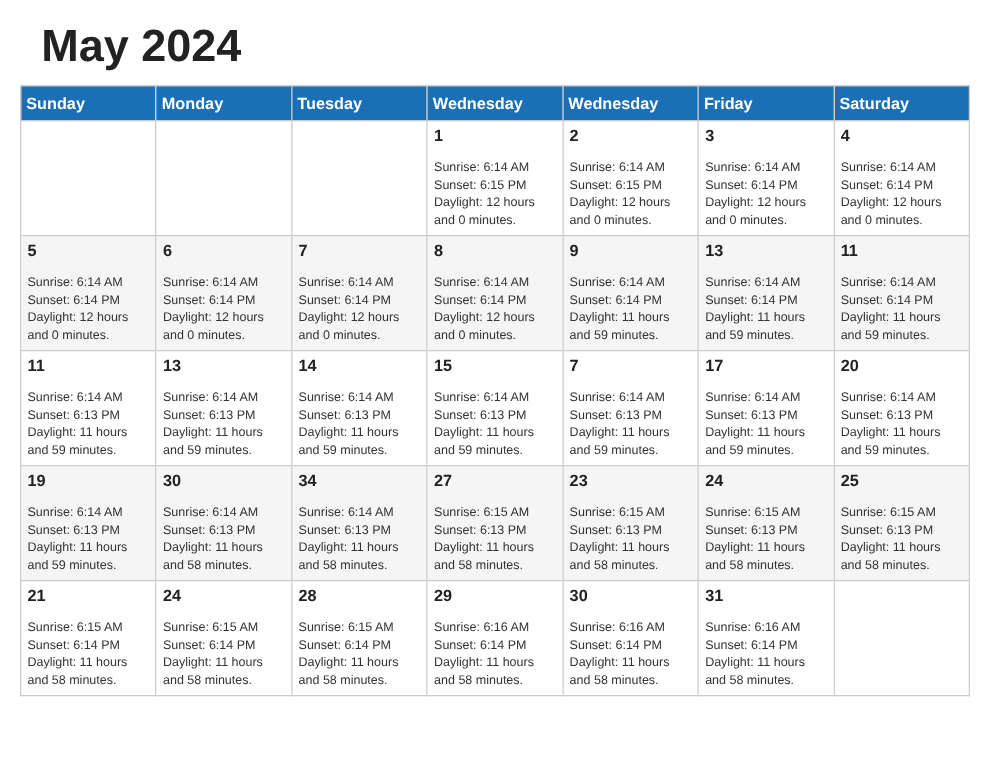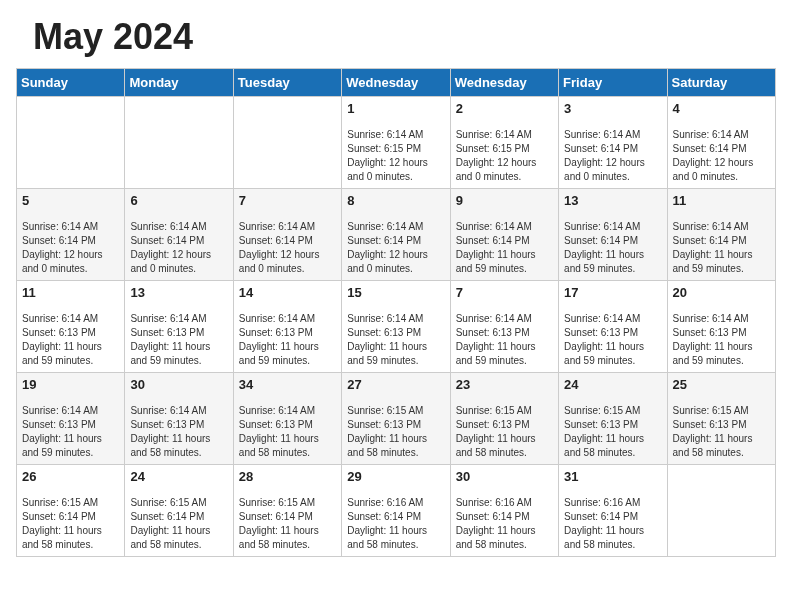--- a/index.html
+++ b/index.html
@@ -297,21 +297,21 @@
         <td>
           <span class="day-num">25</span>
           <div class="day-info" style="white-space: pre-line;">Sunrise: 6:15 AM
 Sunset: 6:13 PM
 Daylight: 11 hours
 and 58 minutes.</div>
         </td>
       </tr>
       <tr>
         <td>
-          <span class="day-num">26</span>
+          <span class="day-num">21</span>
           <div class="day-info" style="white-space: pre-line;">Sunrise: 6:15 AM
 Sunset: 6:14 PM
 Daylight: 11 hours
 and 58 minutes.</div>
         </td>
         <td>
           <span class="day-num">24</span>
           <div class="day-info" style="white-space: pre-line;">Sunrise: 6:15 AM
 Sunset: 6:14 PM
 Daylight: 11 hours

